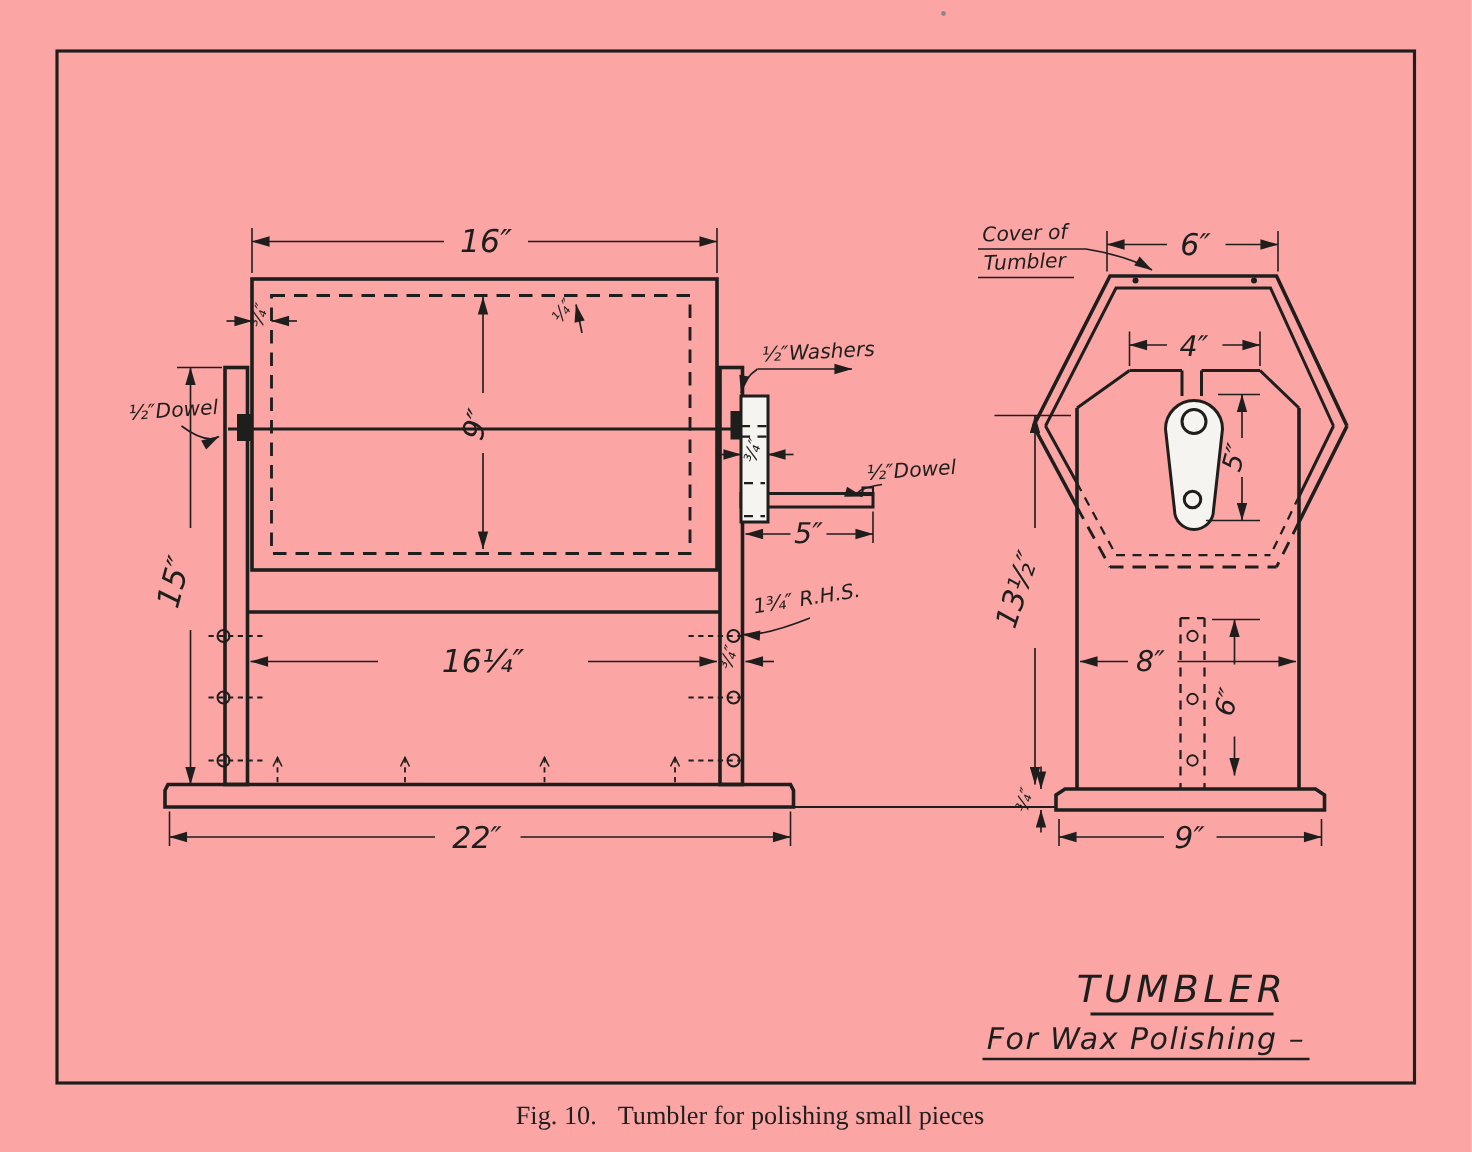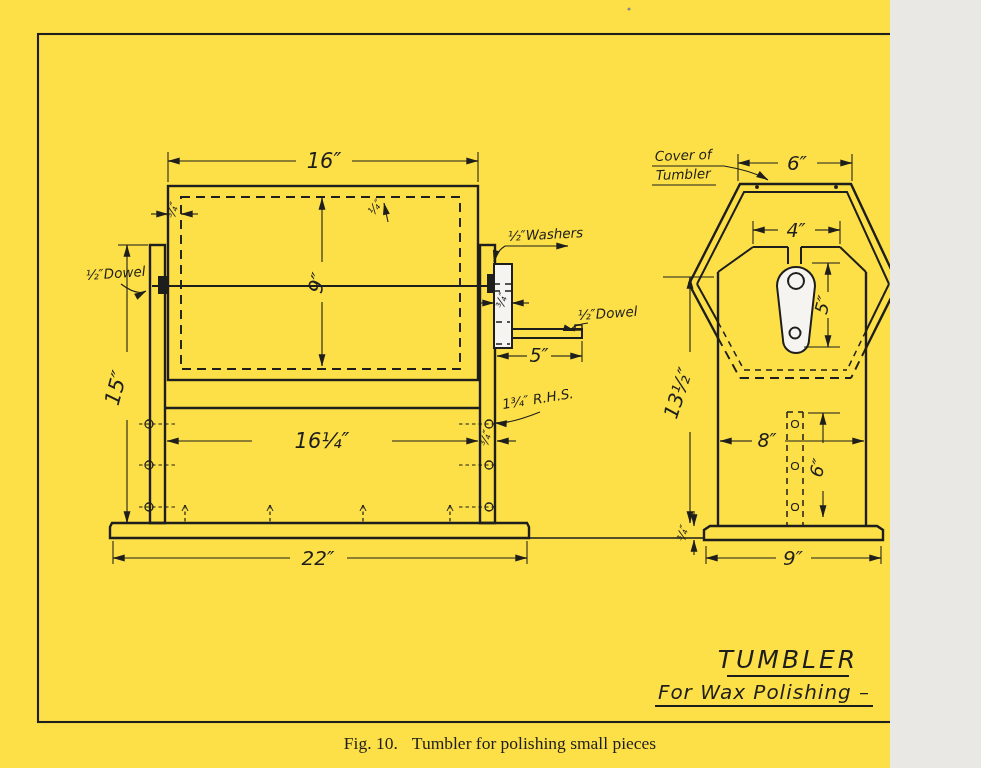--- a/index.html
+++ b/index.html
@@ -1,16 +1,16 @@
 <!DOCTYPE html>
 <html><head>
 <meta charset="utf-8">
 <style>
   html,body{margin:0;padding:0;background:#e9e8e4;}
-  .page{position:relative;width:890px;height:768px;background:#fde047;overflow:hidden;}
+  .page{position:relative;width:981px;height:768px;background:#fca5a5;overflow:hidden;}
   svg{display:block}
   .ink{stroke:#1e1e1c;fill:none}
   .hand{font-family:"DejaVu Sans",sans-serif;font-style:italic;fill:#1e1e1c;}
   .serif{font-family:"Liberation Serif",serif;fill:#1e1e1c;}
   .dim{stroke:#1e1e1c;stroke-width:1.1;fill:none}
   .ext{stroke:#1e1e1c;stroke-width:1.05;fill:none}
   .main{stroke:#1e1e1c;stroke-width:2.4;fill:none}
   .main2{stroke:#1e1e1c;stroke-width:2;fill:none}
   .hid{stroke:#1e1e1c;stroke-width:1.9;fill:none;stroke-dasharray:9 6}
   .hid2{stroke:#1e1e1c;stroke-width:1.5;fill:none;stroke-dasharray:6 5}

